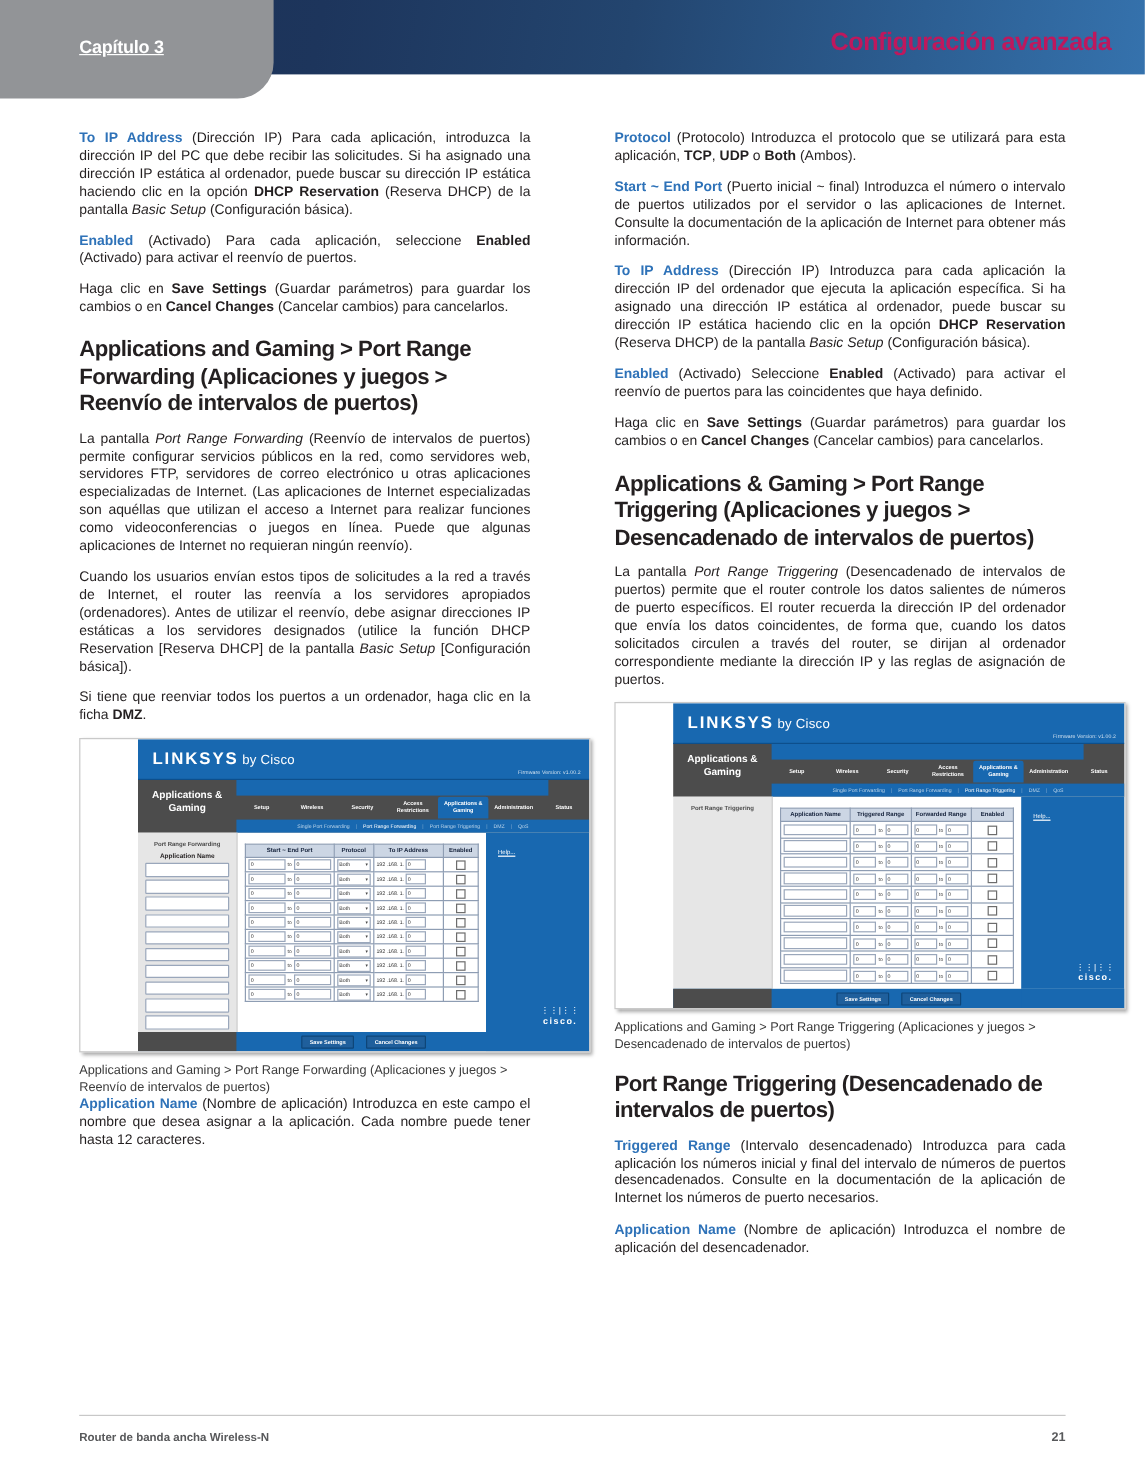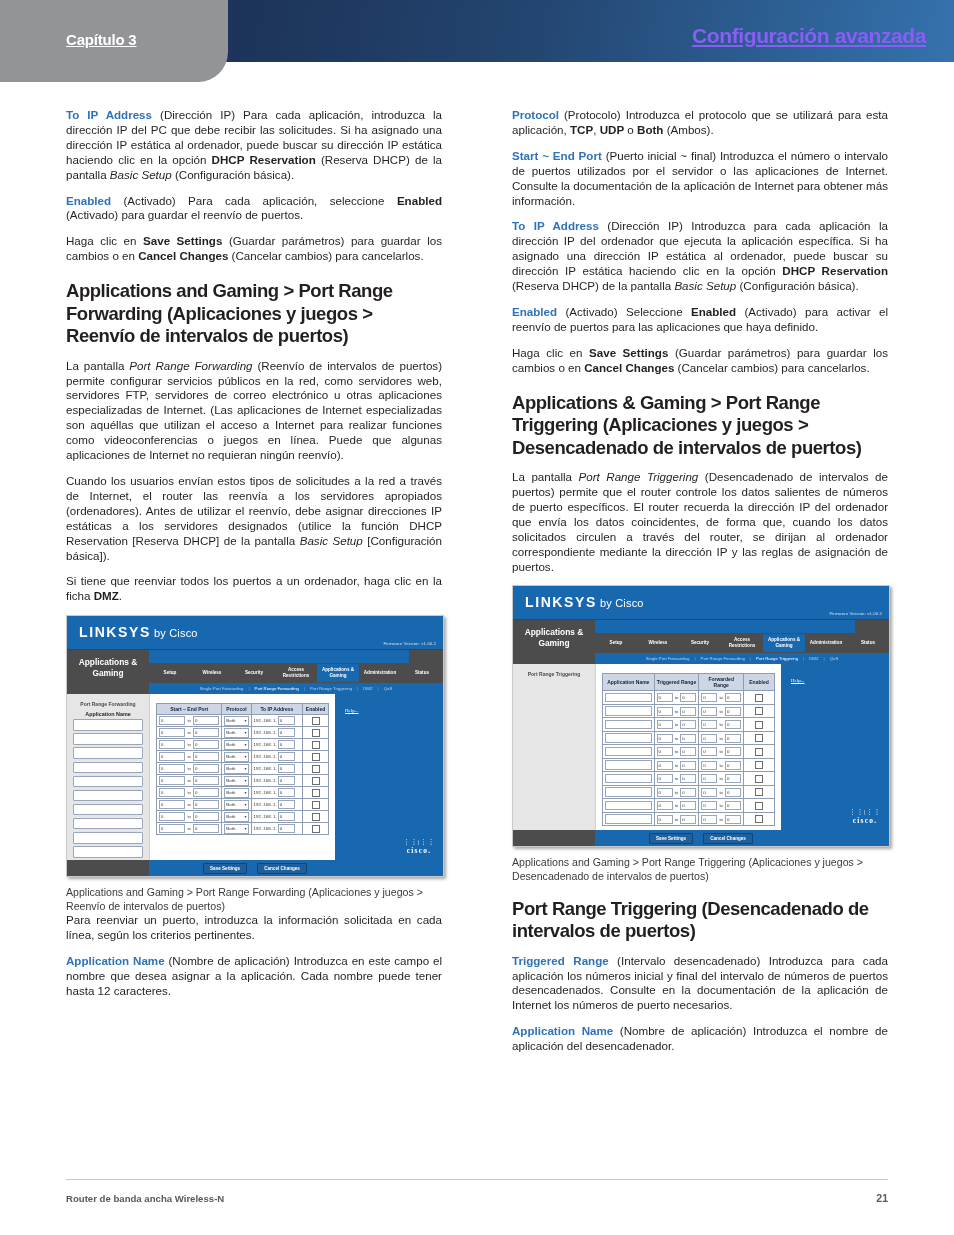--- a/index.html
+++ b/index.html
@@ -19,21 +19,21 @@
   .hdr-chaptertab{
     position:absolute;left:0;top:0;width:228px;height:82px;
     background:#929497;border-bottom-right-radius:30px;
   }
   .hdr-chapter-text{
     position:absolute;left:66px;top:31px;
     color:#ffffff;font-size:15px;font-weight:bold;letter-spacing:-0.2px;text-decoration:underline;
   }
   .hdr-title{
     position:absolute;right:28px;top:24px;
-    color:#8b5cf6;font-size:21px;font-weight:bold;letter-spacing:-0.4px;text-decoration:underline;
+    color:#be185d;font-size:21px;font-weight:bold;letter-spacing:-0.4px;
   }
 
   
   .col{position:absolute;top:108px;width:376px;}
   .col-left{left:66px;}
   .col-right{left:512px;}
 
   p{margin:0 0 11px 0;font-size:11.6px;line-height:14.9px;text-align:justify;
     hyphens:auto;-webkit-hyphens:auto;}
   p:last-child{margin-bottom:0;}
@@ -52,20 +52,21 @@
   .fig-caption{
     margin:9px 0 0 0;font-size:10.6px;line-height:13.6px;color:#3b3b3b;
   }
 
   
   .shot{
     width:100%;background:#ffffff;border:1px solid #c9c9c9;
     box-shadow:2px 2px 3px rgba(0,0,0,.35);
     position:relative;font-family:"Liberation Sans", sans-serif;
     overflow:hidden;
+    padding-left:48px;
   }
   .shot-topbar{
     background:#1868b0;height:33px;position:relative;
     border-bottom:1px solid #0d4f8c;
   }
   .logo{
     position:absolute;left:12px;top:8px;color:#ffffff;
     font-size:14px;font-weight:bold;letter-spacing:1.6px;
   }
   .logo .bycisco{font-size:11px;font-weight:normal;letter-spacing:0.2px;margin-left:3px;}
@@ -105,21 +106,21 @@
   .side-sub{
     color:#231f20;font-size:5.4px;font-weight:bold;text-align:center;margin-top:3px;
   }
   .side-inputs{padding:2px 6px 0 6px;}
   .side-input{
     height:9.5px;background:#ffffff;border:1px solid #9aa7bb;margin-bottom:2.6px;
     border-radius:1px;
   }
   .shot-main{flex:1;padding:9px 6px 4px 6px;}
   .shot-help{
-    width:108px;background:#1868b0;position:relative;font-family:Liberation Serif, serif;
+    width:86px;background:#1868b0;position:relative;
   }
   .help-link{color:#ffffff;font-size:5px;position:absolute;left:10px;top:14px;text-decoration:underline;}
   .cisco-logo{
     position:absolute;right:8px;bottom:5px;text-align:center;color:#ffffff;
   }
   .cisco-bars{font-size:7px;letter-spacing:0.5px;line-height:7px;}
   .cisco-word{font-size:7.5px;font-weight:bold;letter-spacing:1.2px;}
 
   table.rt{border-collapse:collapse;width:100%;}
   table.rt th{
@@ -178,21 +179,21 @@
   <div class="hdr-band"></div>
   <div class="hdr-chaptertab"></div>
   <div class="hdr-chapter-text">Capítulo 3</div>
   <div class="hdr-title">Configuración avanzada</div>
 </div>
 
 <div class="col col-left">
 
   <p><span class="term">To IP Address</span><span> (Dirección IP) Para cada aplicación, introduzca la dirección IP del PC que debe recibir las solicitudes. Si ha asignado una dirección IP estática al ordenador, puede buscar su dirección IP estática haciendo clic en la opción </span><span class="b">DHCP Reservation</span><span> (Reserva DHCP) de la pantalla </span><span class="i">Basic Setup</span><span> (Configuración básica).</span></p>
 
-  <p><span class="term">Enabled</span><span> (Activado) Para cada aplicación, seleccione </span><span class="b">Enabled</span><span> (Activado) para guardar el reenvío de puertos.</span></p>
+  <p><span class="term">Enabled</span><span> (Activado) Para cada aplicación, seleccione </span><span class="b">Enabled</span><span> (Activado) para activar el reenvío de puertos.</span></p>
 
   <p><span>Haga clic en </span><span class="b">Save Settings</span><span> (Guardar parámetros) para guardar los cambios o en </span><span class="b">Cancel Changes</span><span> (Cancelar cambios) para cancelarlos.</span></p>
 
   <h2>Applications and Gaming &gt; Port Range Forwarding (Aplicaciones y juegos &gt; Reenvío de intervalos de puertos)</h2>
 
   <p><span>La pantalla </span><span class="i">Port Range Forwarding</span><span> (Reenvío de intervalos de puertos) permite configurar servicios públicos en la red, como servidores web, servidores FTP, servidores de correo electrónico u otras aplicaciones especializadas de Internet. (Las aplicaciones de Internet especializadas son aquéllas que utilizan el acceso a Internet para realizar funciones como videoconferencias o juegos en línea. Puede que algunas aplicaciones de Internet no requieran ningún reenvío).</span></p>
 
   <p><span>Cuando los usuarios envían estos tipos de solicitudes a la red a través de Internet, el router las reenvía a los servidores apropiados (ordenadores). Antes de utilizar el reenvío, debe asignar direcciones IP estáticas a los servidores designados (utilice la función DHCP Reservation [Reserva DHCP] de la pantalla </span><span class="i">Basic Setup</span><span> [Configuración básica]).</span></p>
 
   <p><span>Si tiene que reenviar todos los puertos a un ordenador, haga clic en la ficha </span><span class="b">DMZ</span><span>.</span></p>
@@ -536,34 +537,33 @@
         <div class="shot-footer-left"></div>
         <div class="shot-footer-right"></div>
         <div class="rbtn">Save Settings</div>
         <div class="rbtn">Cancel Changes</div>
       </div>
     </div>
     <div class="fig-caption">Applications and Gaming &gt; Port Range Forwarding (Aplicaciones y juegos &gt; Reenvío de intervalos de puertos)</div>
   </div>
 
 
-  <p><span>Para reenviar un puerto, introduzca la información solicitada en cada línea, según los criterios pertinentes.</span></p>
 
   <p><span class="term">Application Name</span><span> (Nombre de aplicación) Introduzca en este campo el nombre que desea asignar a la aplicación. Cada nombre puede tener hasta 12 caracteres.</span></p>
 </div>
 
 <div class="col col-right">
 
   <p><span class="term">Protocol</span><span> (Protocolo) Introduzca el protocolo que se utilizará para esta aplicación, </span><span class="b">TCP</span><span>, </span><span class="b">UDP</span><span> o </span><span class="b">Both</span><span> (Ambos).</span></p>
 
   <p><span class="term">Start ~ End Port</span><span> (Puerto inicial ~ final) Introduzca el número o intervalo de puertos utilizados por el servidor o las aplicaciones de Internet. Consulte la documentación de la aplicación de Internet para obtener más información.</span></p>
 
   <p><span class="term">To IP Address</span><span> (Dirección IP) Introduzca para cada aplicación la dirección IP del ordenador que ejecuta la aplicación específica. Si ha asignado una dirección IP estática al ordenador, puede buscar su dirección IP estática haciendo clic en la opción </span><span class="b">DHCP Reservation</span><span> (Reserva DHCP) de la pantalla </span><span class="i">Basic Setup</span><span> (Configuración básica).</span></p>
 
-  <p><span class="term">Enabled</span><span> (Activado) Seleccione </span><span class="b">Enabled</span><span> (Activado) para activar el reenvío de puertos para las aplicaciones que haya definido.</span></p>
+  <p><span class="term">Enabled</span><span> (Activado) Seleccione </span><span class="b">Enabled</span><span> (Activado) para activar el reenvío de puertos para las coincidentes que haya definido.</span></p>
 
   <p><span>Haga clic en </span><span class="b">Save Settings</span><span> (Guardar parámetros) para guardar los cambios o en </span><span class="b">Cancel Changes</span><span> (Cancelar cambios) para cancelarlos.</span></p>
 
   <h2>Applications &amp; Gaming &gt; Port Range Triggering (Aplicaciones y juegos &gt; Desencadenado de intervalos de puertos)</h2>
 
   <p><span>La pantalla </span><span class="i">Port Range Triggering</span><span> (Desencadenado de intervalos de puertos) permite que el router controle los datos salientes de números de puerto específicos. El router recuerda la dirección IP del ordenador que envía los datos coincidentes, de forma que, cuando los datos solicitados circulen a través del router, se dirijan al ordenador correspondiente mediante la dirección IP y las reglas de asignación de puertos.</span></p>
 
   <div class="figure">
     <div class="shot">
 

